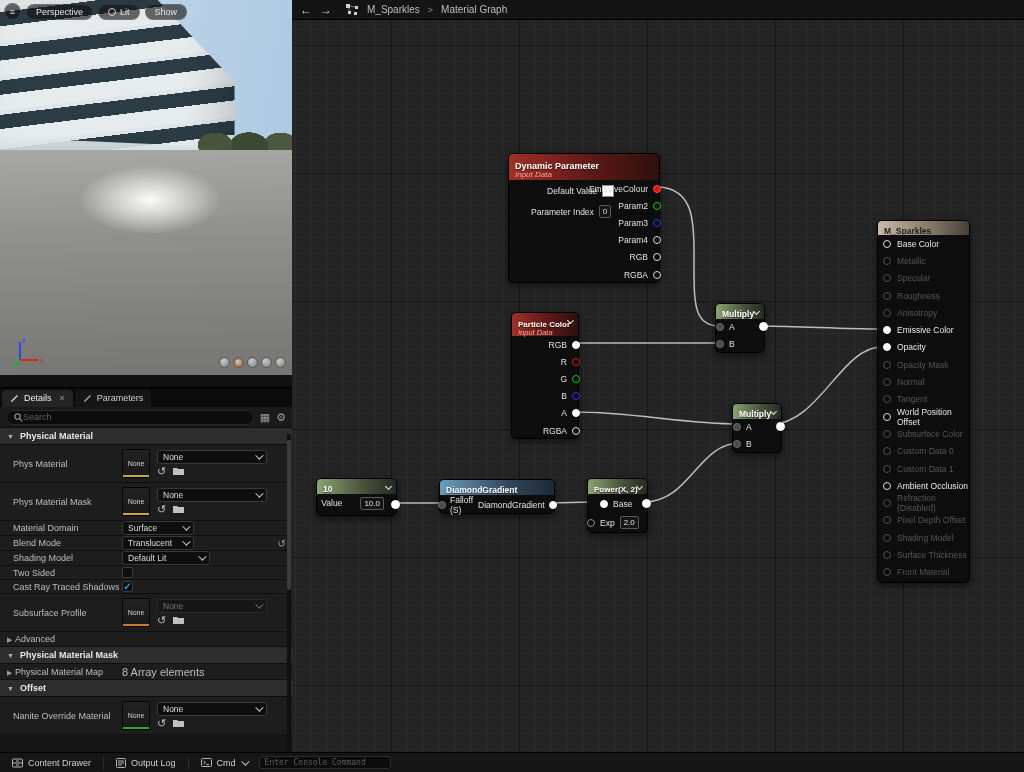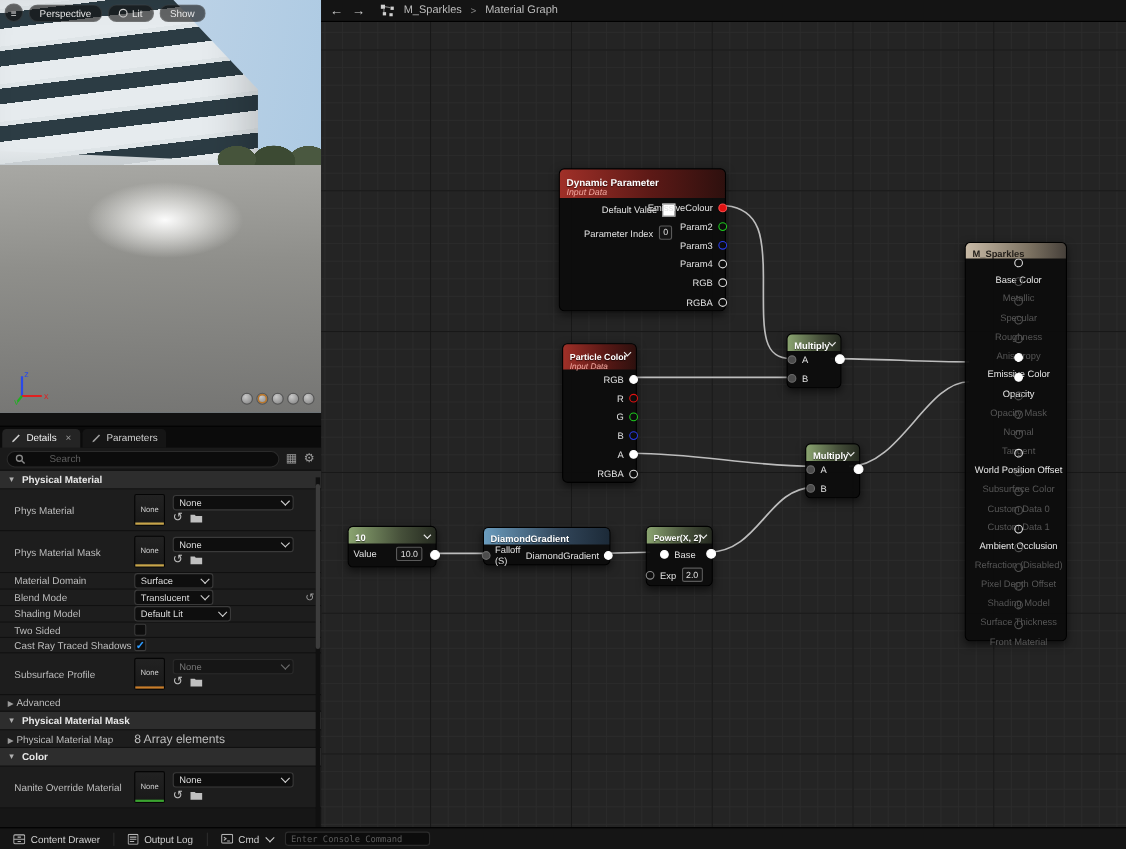--- a/index.html
+++ b/index.html
@@ -37,21 +37,21 @@
   .shape-btn { width:11px; height:11px; border-radius:50%; background:radial-gradient(circle at 35% 30%,#c9c9c9,#7d7d7d); border:1px solid #555; }
   .shape-btn.sel { box-shadow:0 0 0 1.5px #b9762a inset; }
 
   
   #details { position:absolute; left:0; top:375px; width:292px; height:377px; background:#161616; border-top:1px solid #000; overflow:hidden;margin-top:12px; }
   .tabbar { display:flex; align-items:flex-end; height:19px; background:#0b0b0b; gap:2px; padding-left:2px; }
   .tab { display:flex; align-items:center; gap:5px; padding:2px 8px 3px; font-size:9px; color:#cfcfcf; background:#151515; border-radius:4px 4px 0 0; height:17px; }
   .tab.active { background:#242424; color:#efefef; }
   .tab .x { color:#9a9a9a; font-size:9px; margin-left:3px; }
   .searchrow { display:flex; align-items:center; gap:6px; height:21px; padding:0 6px; background:#1a1a1a; border-bottom:1px solid #0c0c0c; }
-  .searchbox { flex:1; display:flex; align-items:center; gap:22px; background:#0c0c0c; border:1px solid #2b2b2b; border-radius:9px; height:15px; padding:0 7px; }
+  .searchbox { flex:1; display:flex; align-items:center; gap:0; background:#0c0c0c; border:1px solid #2b2b2b; border-radius:9px; height:15px; padding:0 7px; }
   .searchbox input { flex:1; background:transparent; border:none; outline:none; color:#cfcfcf; font-size:9px; font-family:"Liberation Sans",sans-serif; }
   .searchbox input::placeholder { color:#5f5f5f; }
   .sr-ico { color:#9a9a9a; font-size:11px; line-height:1; }
   .sect { display:flex; align-items:center; gap:6px; height:17px; background:#2d2d2d; border-bottom:1px solid #0c0c0c; padding:0 7px; font-weight:bold; color:#e8e8e8; font-size:9px; }
   .sect .tri { font-size:7px; color:#b0b0b0; }
   .drow { position:relative; display:flex; align-items:center; background:#1d1d1d; border-bottom:1px solid #101010; min-height:14px; }
   .drow .dlabel { width:122px; padding-left:13px; color:#bdbdbd; font-size:9px; }
   .drow.sub .dlabel { padding-left:7px; }
   .arow { height:38px; }
   .thumb { width:28px; height:29px; background:linear-gradient(#222,#191919); border:1px solid #050505; border-radius:2px;
@@ -113,21 +113,21 @@
   .pin.hg { border:1.6px solid #1ec81e; background:transparent; }
   .pin.hb { border:1.6px solid #2a3ce8; background:transparent; }
   .pin.dk { background:#4c4c4c; border:1px solid #6a6a6a; }
   .pin.dis { border:1.6px solid #4f4f4f; background:transparent; }
   .rrow { justify-content:flex-end; padding-right:0; }
   .rrow .pin { margin-right:-4px; }
   .lrow .pin { margin-left:-4px; }
   .valbox { background:#141414; border:1px solid #5a5a5a; border-radius:2px; font-size:8px; color:#e0e0e0; padding:0 3px; line-height:11px; }
   .swatch { width:12px; height:12px; background:#fff; border:1px solid #888; }
   .outpin { position:absolute; right:-4px; width:9px; height:9px; border-radius:50%; background:#fff; border:1px solid #fff; }
-  .mspx { height:17.3px; display:flex; align-items:center; gap:6px; padding-left:5px; font-size:8.5px;flex-direction:column; }
+  .mspx { height:17.3px; display:flex; align-items:center; gap:6px; padding-left:5px; font-size:8.5px; }
   .mspx.dis { color:#565656; }
   .mspx.en { color:#e8e8e8; }
 </style>
 </head>
 <body>
 
 <div id="app">
 
   <div id="viewport">
     <div class="vp-sky"></div>
@@ -308,21 +308,21 @@
         <span>Physical Material Mask</span>
       </div>
 
     <div class="drow sub" style="height:16px">
       <div class="dlabel"><span class="tri" style="color:#9a9a9a;font-size:7px">▶</span>&nbsp;<span>Physical Material Map</span></div>
       <span class="valtext">8 Array elements</span>
     </div>
 
     <div class="sect">
         <span class="tri">▼</span>
-        <span>Color</span>
+        <span>Offset</span>
       </div>
 
     <div class="drow arow">
       <div class="dlabel">Nanite Override Material</div>
       <div class="thumb" style="--tc:#3aa32f">
           <span>None</span>
         </div>
       <div class="ctrlcol">
         <div class="select" style="width:110px">
             <span>None</span>

